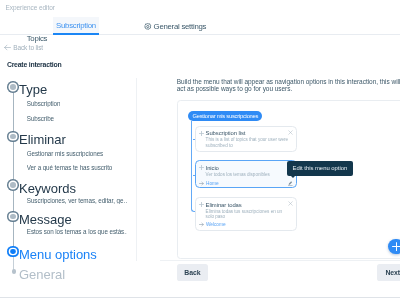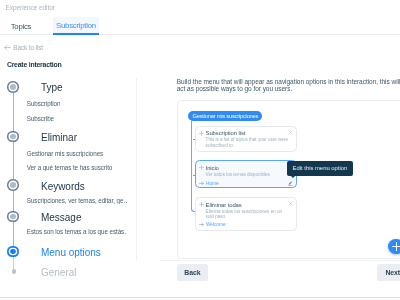--- a/index.html
+++ b/index.html
@@ -29,21 +29,21 @@
 
   
   .stepper{position:absolute;left:0;top:0;width:140px;height:300px;}
   .rail{position:absolute;left:12.6px;width:1.2px;background:#a6b5c0;}
   .node{position:absolute;border-radius:50%;box-sizing:border-box;}
   .node.done{width:11.6px;height:11.6px;background:#fff;
              box-shadow:inset 0 0 0 1.45px #647e91, inset 0 0 0 3px #fff, inset 0 0 0 6px #aebbc5;}
   .node.active{width:11.6px;height:11.6px;background:#fff;
                box-shadow:inset 0 0 0 1.7px #0f7ef8, inset 0 0 0 3.1px #fff, inset 0 0 0 6px #0f7ef8;}
   .node.pending{width:4.4px;height:4.4px;background:#b6c2cc;}
-  .stitle{position:absolute;left:41px;font-size:10px;color:#24394a;white-space:nowrap;letter-spacing:-.02px;}
+  .stitle{position:absolute;left:19px;font-size:13px;color:#24394a;white-space:nowrap;letter-spacing:-.02px;}
   .stitle.active{color:#1a82f7;}
   .stitle.pending{color:#b2bec8;}
   .sdetail{position:absolute;left:26.8px;font-size:6.3px;color:#46606f;white-space:nowrap;
            overflow:hidden;max-width:100px;letter-spacing:-.09px;}
 
   
   .vdiv{position:absolute;left:136px;top:78px;width:1px;height:183px;background:#eef1f4;}
 
   
   .intro{position:absolute;left:176.8px;top:78.2px;width:233px;font-size:6.5px;color:#3d5868;
@@ -95,25 +95,34 @@
         color:#2e4454;font-weight:bold;box-sizing:border-box;letter-spacing:-.05px;}
 </style>
 </head>
 <body>
 
 <div class="app">
 
   <div class="crumb">Experience editor</div>
 
   <div class="tabbar">
-    <div class="tab" style="left:4px;width:34px;">
+    <div class="tab" style="left:20px;width:34px;margin-top:12px;">
       <span>Topics</span>
     </div>
     <div class="tab active" style="left:53px;width:46px;">
       <span>Subscription</span>
+    </div>
+    <div class="tab" style="left:146.8px;width:57px;">
+      <span class="ti">
+        <svg width="7.6" height="7.6" viewBox="0 0 16 16">
+            <path d="M8 .9l2.1 1.2 2.4-.2.3 2.4 1.8 1.6-1.2 2.1.5 2.4-2.3.8-1.3 2-2.3-.7-2.3.7-1.3-2-2.3-.8.5-2.4L1.4 5.9l1.8-1.6.3-2.4 2.4.2z" fill="none" stroke="#3d5a6b" stroke-width="1.5" stroke-linejoin="round"></path>
+            <circle cx="8" cy="7.4" r="2.3" fill="none" stroke="#3d5a6b" stroke-width="1.5"></circle>
+          </svg>
+      </span>
+      <span>General settings</span>
     </div>
   </div>
 
   <div class="backlink">
     <span class="bi">
       <svg width="7" height="7" viewBox="0 0 14 14">
           <path d="M13 7H1.3M6 2.2L1.2 7l4.8 4.8" fill="none" stroke="#a1b0bc" stroke-width="1.25" stroke-linecap="round" stroke-linejoin="round"></path>
         </svg>
     </span>
     <span>Back to list</span>

